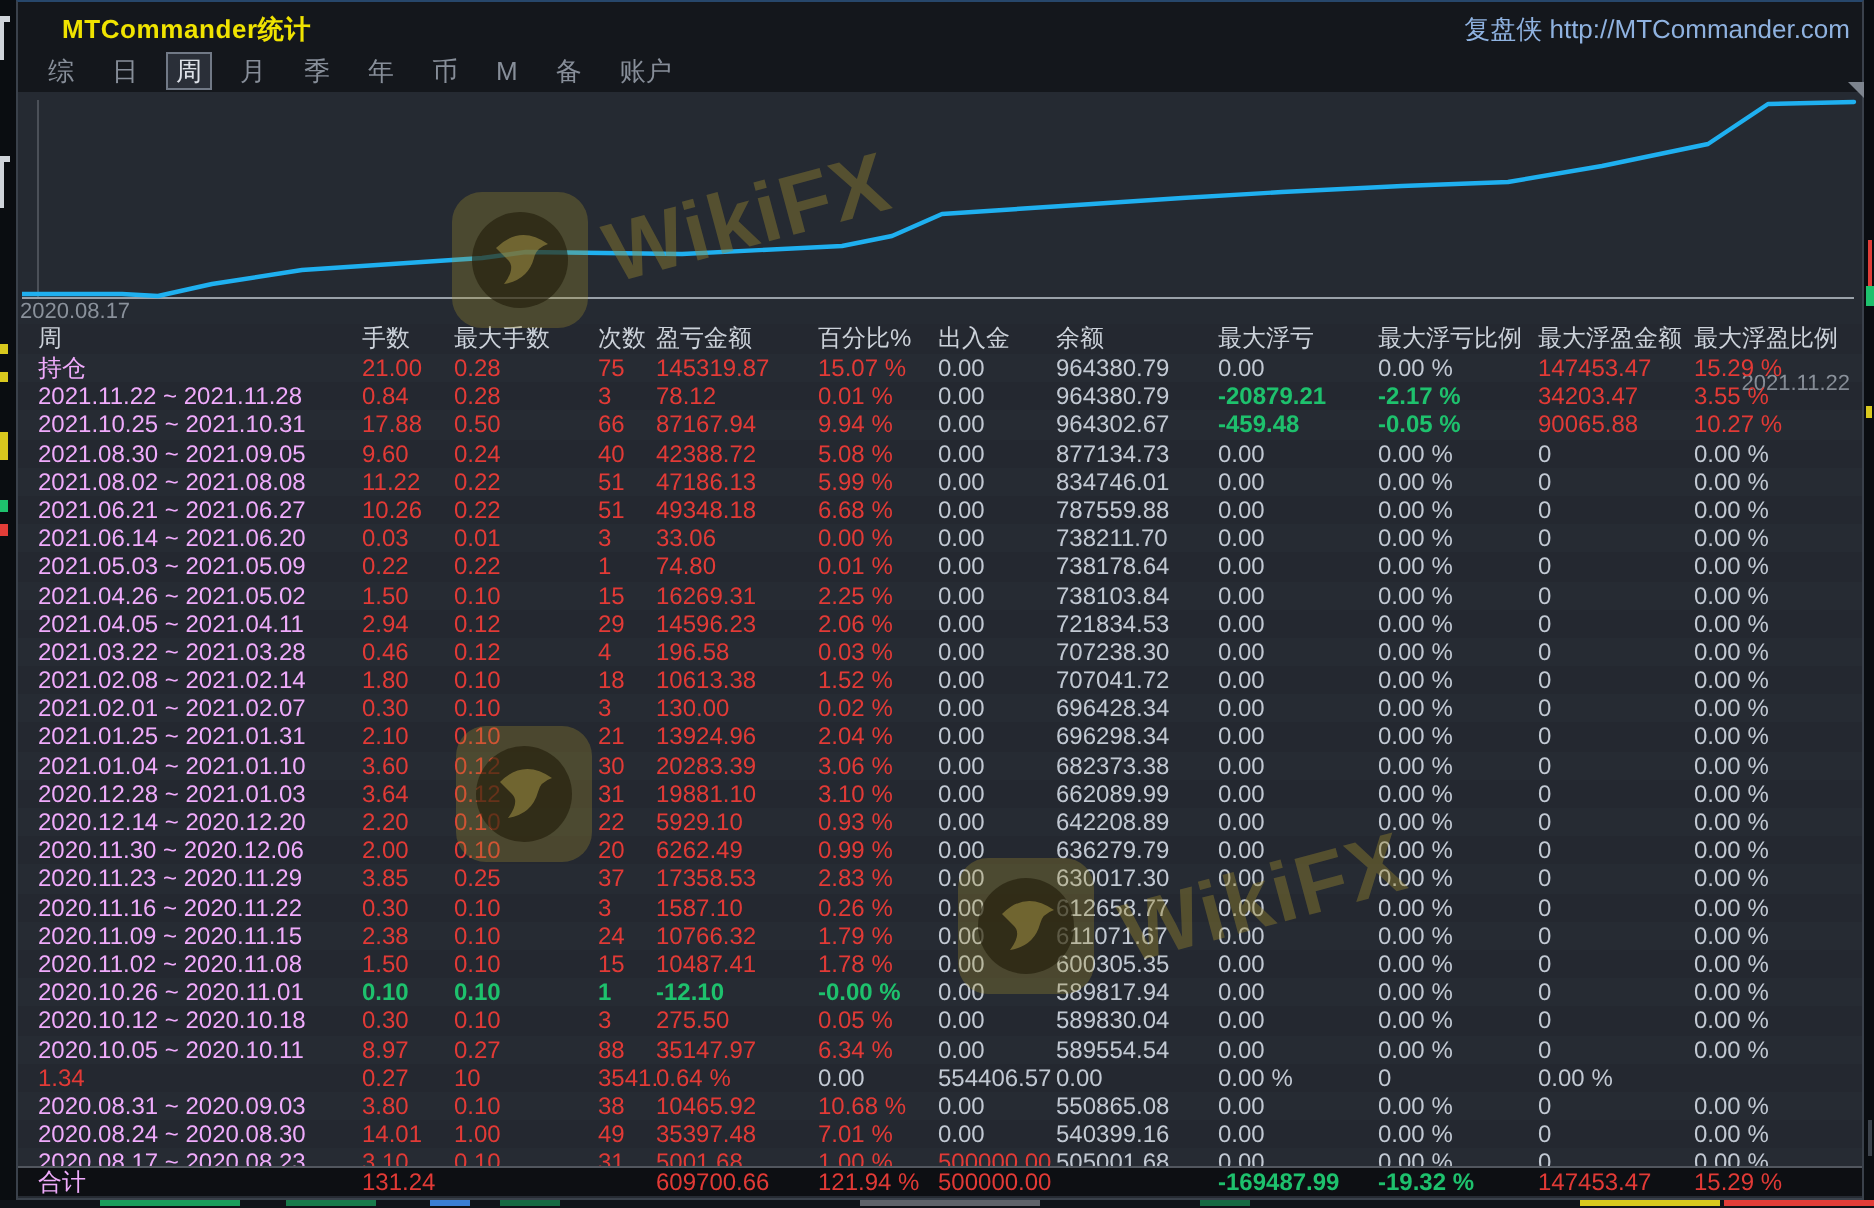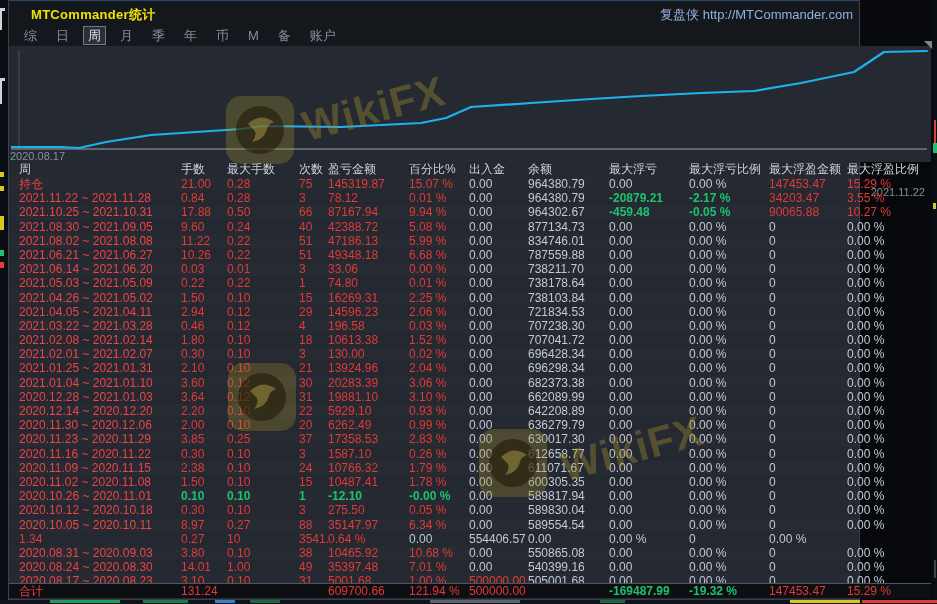--- a/index.html
+++ b/index.html
@@ -8,21 +8,21 @@
   #screen{position:relative;width:937px;height:604px;background:#07090d;overflow:hidden;}
 
   
   #left-strip{position:absolute;left:0;top:0;width:8px;height:604px;background:#0a0d11;}
   .lmark{position:absolute;background:#cfd4da;}
   .lmark.y{background:#d8c81e;}
   .lmark.g{background:#1ec16d;}
   .lmark.r{background:#e23d38;}
 
   
-  #window{position:absolute;left:8px;top:0;width:852px;height:600px;
+  #window{position:absolute;left:8px;top:0;width:924px;height:600px;
           background:#262b33;border:1px solid #3a414b;border-top:1px solid #27476b;}
   #titlebar{position:absolute;left:0;top:0;width:100%;height:24px;background:#14171c;}
   #title{position:absolute;left:22px;top:5px;color:#f0e300;font-size:13px;font-weight:bold;letter-spacing:.3px;}
   #title-right{position:absolute;right:6px;top:5px;color:#8fb2e0;font-size:13px;}
 
   #menubar{position:absolute;left:0;top:24px;width:100%;height:21px;background:#14171c;display:flex;align-items:center;padding-left:10px;gap:9px;}
   .menu-item{color:#878e99;font-size:13px;padding:0 4px;line-height:17px;border:1px solid transparent;cursor:default;}
   .menu-item.selected{color:#dde1e8;border:1px solid #717986;background:#2a2f38;}
 
   
@@ -40,21 +40,21 @@
             display:flex;align-items:center;justify-content:center;}
   .wm-text{font-size:42px;font-weight:bold;color:rgba(158,138,44,.40);transform:rotate(-15deg);letter-spacing:1px;}
 
   
   #table{position:absolute;left:0;top:161px;width:922px;}
   .trow{display:grid;grid-template-columns:162px 46px 72px 29px 81px 60px 59px 81px 80px 80px 78px 1fr;
         height:14.2px;line-height:14.2px;padding-left:10px;font-size:12px;white-space:nowrap;}
   .trow.head{height:15px;line-height:15px;color:#ccd2da;}
   .trow:nth-child(odd){background:rgba(0,0,0,0.05);}
   .tcell{overflow:hidden;}
-  .c-date{color:#ef4444;}
+  .c-date{color:#f0abfc;}
   .c-white{color:#c2c9d3;}
   .c-red{color:#e23a36;}
   .c-green{color:#1ec16d;font-weight:bold;}
   #total-row{position:absolute;left:0;bottom:1px;width:922px;background:#0d0f13;border-top:1px solid #51565e;}
   #total-row .trow{background:transparent;height:14.5px;line-height:14.5px;}
 
   
   #right-strip{position:absolute;left:932px;top:0;width:5px;height:604px;background:#0a0d11;}
   .rmark{position:absolute;}
 

